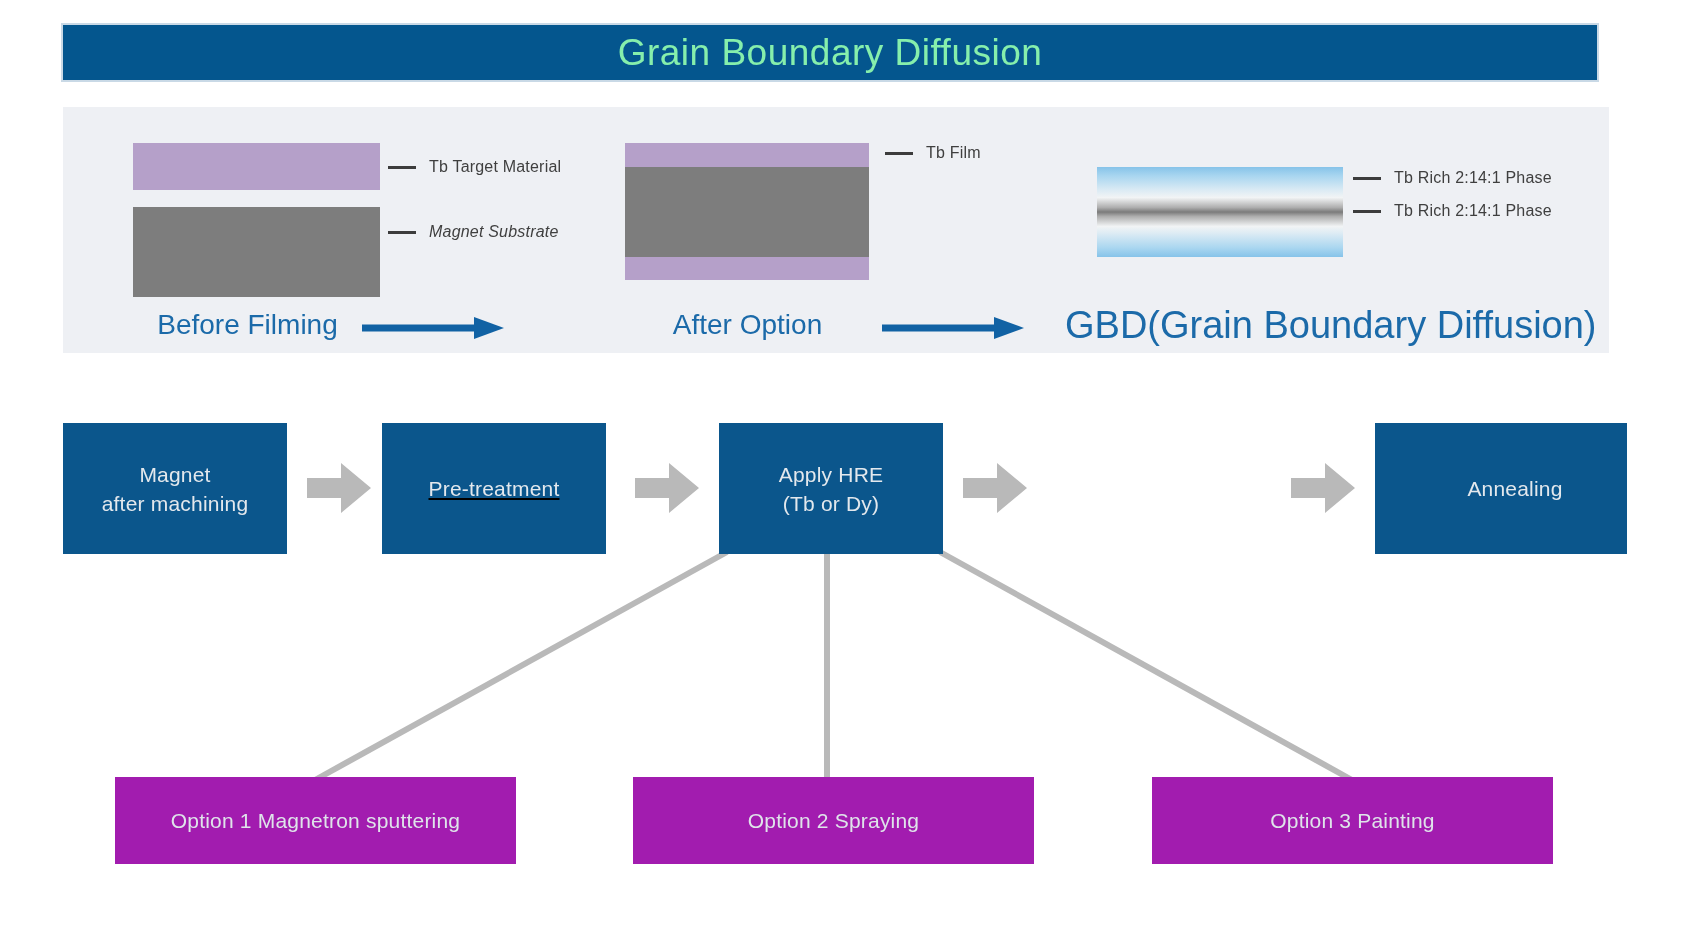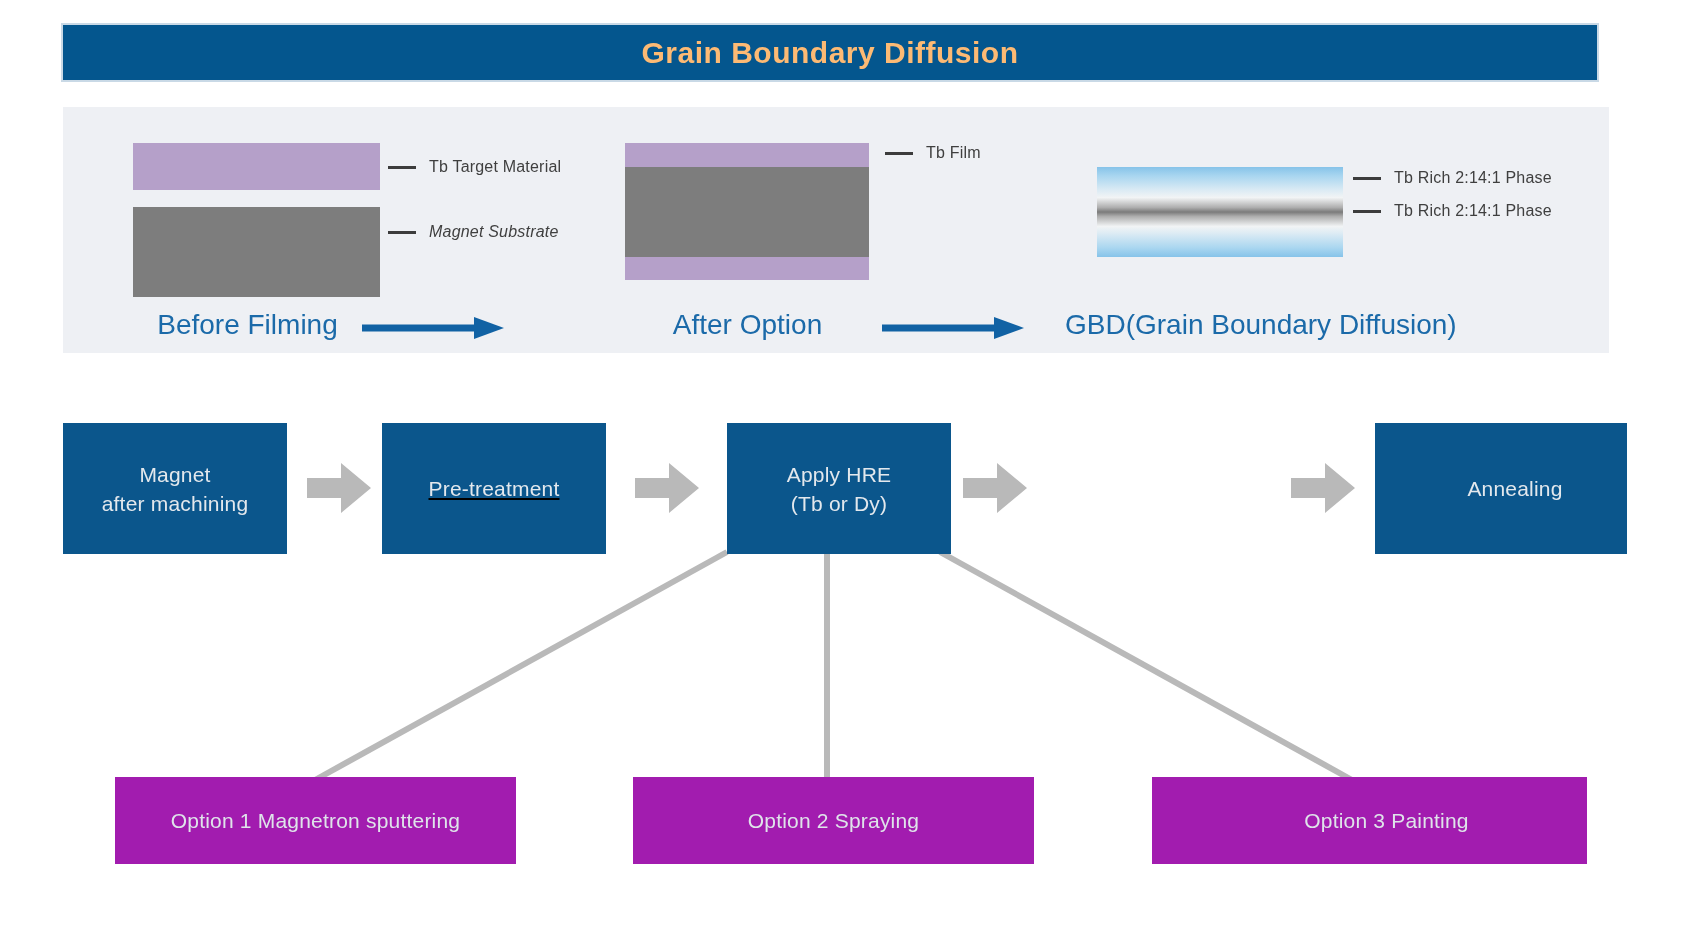--- a/index.html
+++ b/index.html
@@ -3,21 +3,21 @@
 <meta charset="utf-8">
 <style>
   html,body{margin:0;padding:0;background:#ffffff;}
   .page{position:relative;width:1701px;height:943px;background:#ffffff;overflow:hidden;
         font-family:"Liberation Sans","DejaVu Sans",sans-serif;}
 
   
   .title-bar{position:absolute;left:61px;top:23px;width:1534px;height:55px;
              background:#04568e;border:2px solid #c9d9e6;
              display:flex;align-items:center;justify-content:center;}
-  .title-bar span{color:#fdba74;font-size:30px;font-weight:700;letter-spacing:0.5px;}
+  .title-bar span{color:#86efac;font-size:37px;font-weight:400;letter-spacing:0.5px;}
 
   
   .panel{position:absolute;left:63px;top:107px;width:1534px;height:246px;background:#eef0f4;padding-left:12px;}
   .abs{position:absolute;}
 
   .layer-purple{background:#b5a0c9;}
   .layer-gray{background:#7d7d7d;}
   .layer-gradient{background:linear-gradient(180deg,
       #86c3e9 0%, #a9d6f0 10%, #dcebf4 26%, #f2f4f5 34%,
       #aeaeae 45%, #7b7b7b 50%, #aeaeae 55%,
@@ -104,40 +104,40 @@
     <polygon points="112,2 142,13 112,24" fill="#1162a4"></polygon>
   </svg>
 
   <span class="cap centered" style="left:640px;width:215px;">After Option</span>
 
   <svg class="cap-arrow" style="left:882px;" width="142" height="26" viewBox="0 0 142 26">
     <line x1="0" y1="13" x2="116" y2="13" stroke="#1162a4" stroke-width="7"></line>
     <polygon points="112,2 142,13 112,24" fill="#1162a4"></polygon>
   </svg>
 
-  <span class="cap" style="left:1065px;font-size:28px;">GBD(Grain Boundary Diffusion)</span>
+  <span class="cap" style="left:1065px;font-size:38px;">GBD(Grain Boundary Diffusion)</span>
 
   <div class="box" style="left:63px;">
     <span>Magnet</span>
     <span>after machining</span>
   </div>
 
   <svg class="flow-arrow" style="left:307px;" viewBox="0 0 64 54">
     <polygon points="0,17 34,17 34,2 64,27 34,52 34,37 0,37" fill="#b9b9b9"></polygon>
   </svg>
 
   <div class="box" style="left:382px;text-decoration:underline;">
     <span>Pre-treatment</span>
   </div>
 
   <svg class="flow-arrow" style="left:635px;" viewBox="0 0 64 54">
     <polygon points="0,17 34,17 34,2 64,27 34,52 34,37 0,37" fill="#b9b9b9"></polygon>
   </svg>
 
-  <div class="box" style="left:719px;margin-left:8px;">
+  <div class="box" style="left:719px;">
     <span>Apply HRE</span>
     <span>(Tb or Dy)</span>
   </div>
 
   <svg class="flow-arrow" style="left:963px;" viewBox="0 0 64 54">
     <polygon points="0,17 34,17 34,2 64,27 34,52 34,37 0,37" fill="#b9b9b9"></polygon>
   </svg>
 
 
   <svg class="flow-arrow" style="left:1291px;" viewBox="0 0 64 54">
@@ -147,17 +147,17 @@
   <div class="box" style="left:1375px;padding-left:28px;">
     <span>Annealing</span>
   </div>
 
   <div class="opt" style="left:115px;">
     <span>Option 1 Magnetron sputtering</span>
   </div>
   <div class="opt" style="left:633px;">
     <span>Option 2 Spraying</span>
   </div>
-  <div class="opt" style="left:1152px;padding-left:34px;">
+  <div class="opt" style="left:1152px;">
     <span>Option 3 Painting</span>
   </div>
 
 </div>
 
 </body></html>

